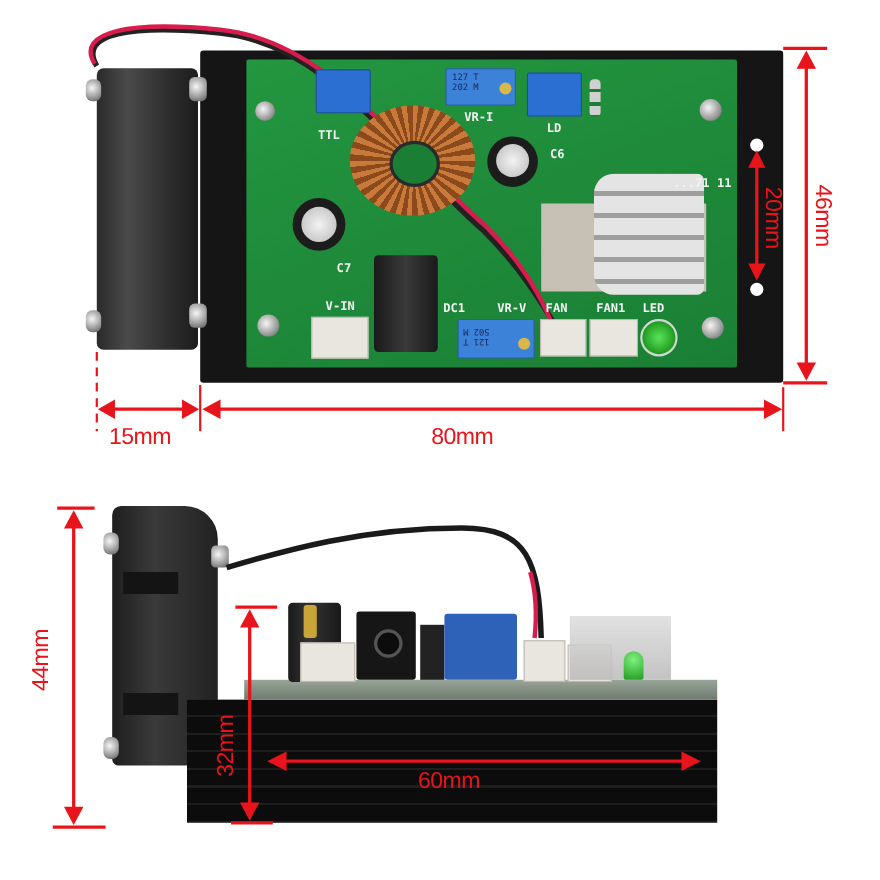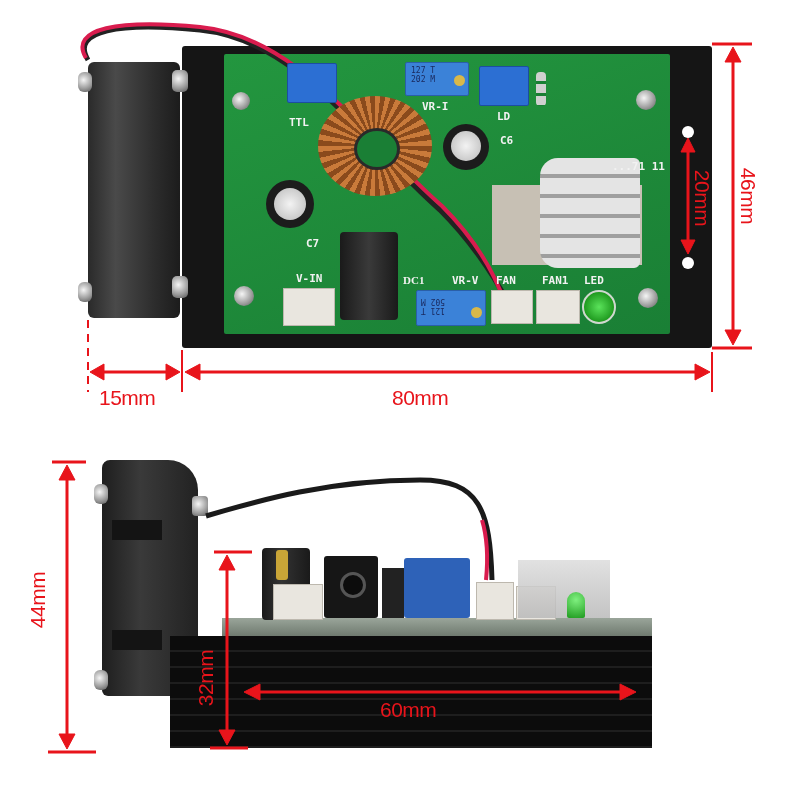--- a/index.html
+++ b/index.html
@@ -63,21 +63,21 @@
 
   <div class="abs" style="left:443px;top:124px;width:46px;height:46px;border-radius:50%;background:#1c1c1c;"></div>
   <div class="abs" style="left:451px;top:131px;width:30px;height:30px;border-radius:50%;background:radial-gradient(circle,#f3f3f3,#b9b9b9);"></div>
   <div class="silk" style="left:500px;top:134px;">C6</div>
 
   <div class="abs" style="left:266px;top:180px;width:48px;height:48px;border-radius:50%;background:#1c1c1c;"></div>
   <div class="abs" style="left:274px;top:188px;width:32px;height:32px;border-radius:50%;background:radial-gradient(circle,#f3f3f3,#b9b9b9);"></div>
   <div class="silk" style="left:306px;top:237px;">C7</div>
 
   <div class="abs" style="left:340px;top:232px;width:58px;height:88px;background:linear-gradient(90deg,#1a1a1a,#3a3a3a 50%,#1a1a1a);border-radius:4px;"></div>
-  <div class="silk" style="left:403px;top:274px;font-family:Liberation Serif, serif;">DC1</div>
+  <div class="silk" style="left:403px;top:274px;">DC1</div>
 
   <div class="jst-white" style="left:283px;top:288px;width:50px;height:36px;"></div>
   <div class="silk" style="left:296px;top:272px;">V-IN</div>
 
   <div class="pot" style="left:416px;top:290px;width:68px;height:34px;">
     <div class="pot-text" style="transform:rotate(180deg);left:4px;top:6px;">121 T
 502 M</div>
     <div class="abs" style="right:3px;top:16px;width:11px;height:11px;border-radius:50%;background:#d8b84a;"></div>
   </div>
   <div class="silk" style="left:452px;top:274px;">VR-V</div>

